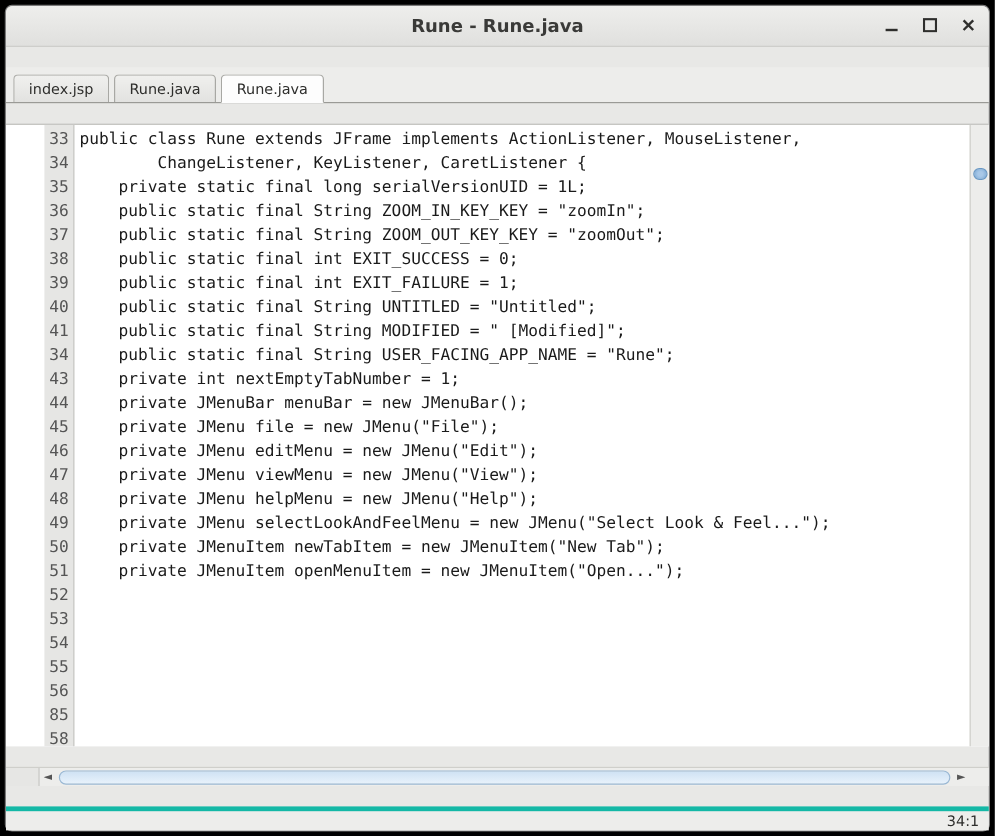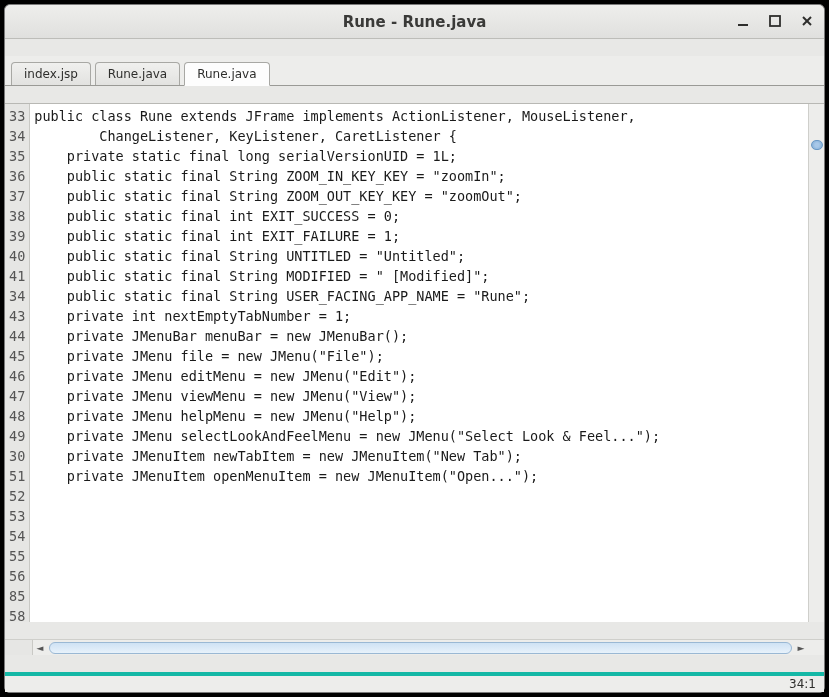--- a/index.html
+++ b/index.html
@@ -106,20 +106,21 @@
 .gutter {
   background: #e6e6e4;
   border-right: 1px solid #c9c9c5;
   font-family: "DejaVu Sans Mono", "Liberation Mono", monospace;
   font-size: 13.5px;
   color: #555;
   text-align: right;
   padding: 2px 4px 0 4px;
   line-height: 20px;
   user-select: none;
+  margin-left: 32px;
 }
 .code {
   flex: 1;
   font-family: "DejaVu Sans Mono", "Liberation Mono", monospace;
   font-size: 13.5px;
   color: #1a1a1a;
   line-height: 20px;
   padding: 2px 0 2px 4px;
   white-space: pre;
   overflow: hidden;
@@ -226,21 +227,21 @@
         <div>40</div>
         <div>41</div>
         <div>34</div>
         <div>43</div>
         <div>44</div>
         <div>45</div>
         <div>46</div>
         <div>47</div>
         <div>48</div>
         <div>49</div>
-        <div>30</div>
+        <div>50</div>
         <div>51</div>
         <div>52</div>
         <div>53</div>
         <div>54</div>
         <div>55</div>
         <div>56</div>
         <div>85</div>
         <div>58</div>
         <div>46</div>
       </div>

